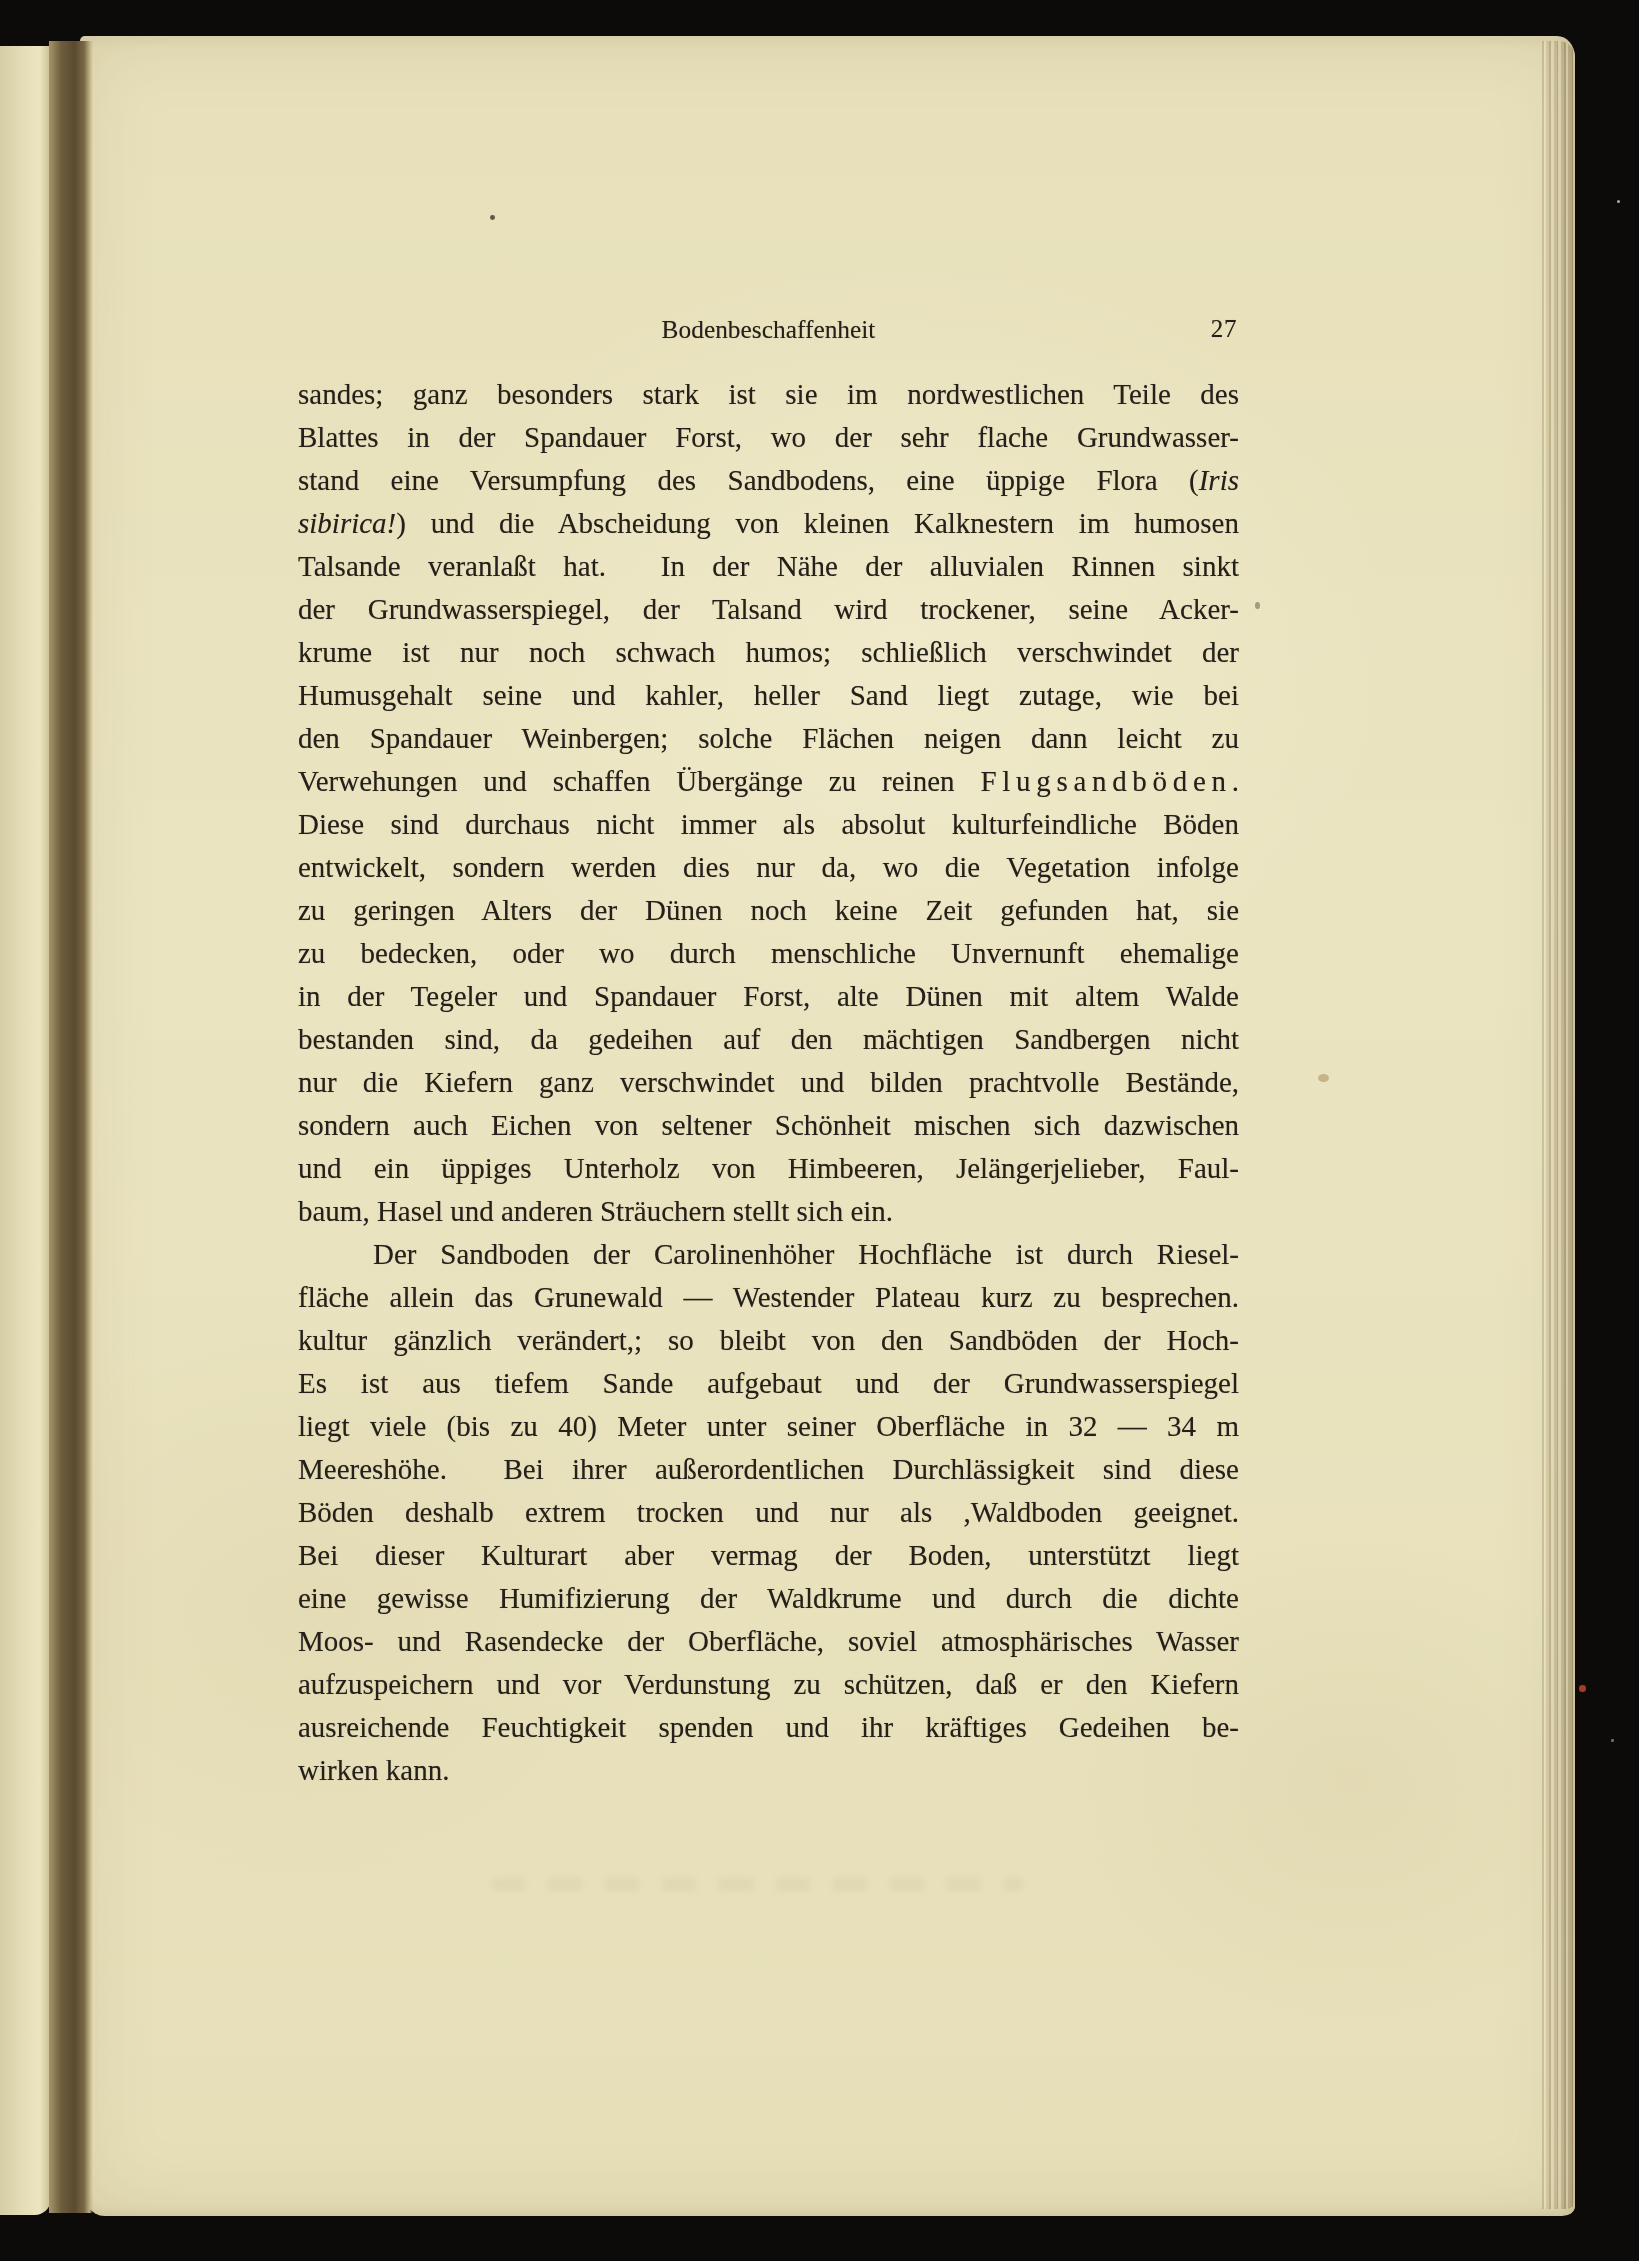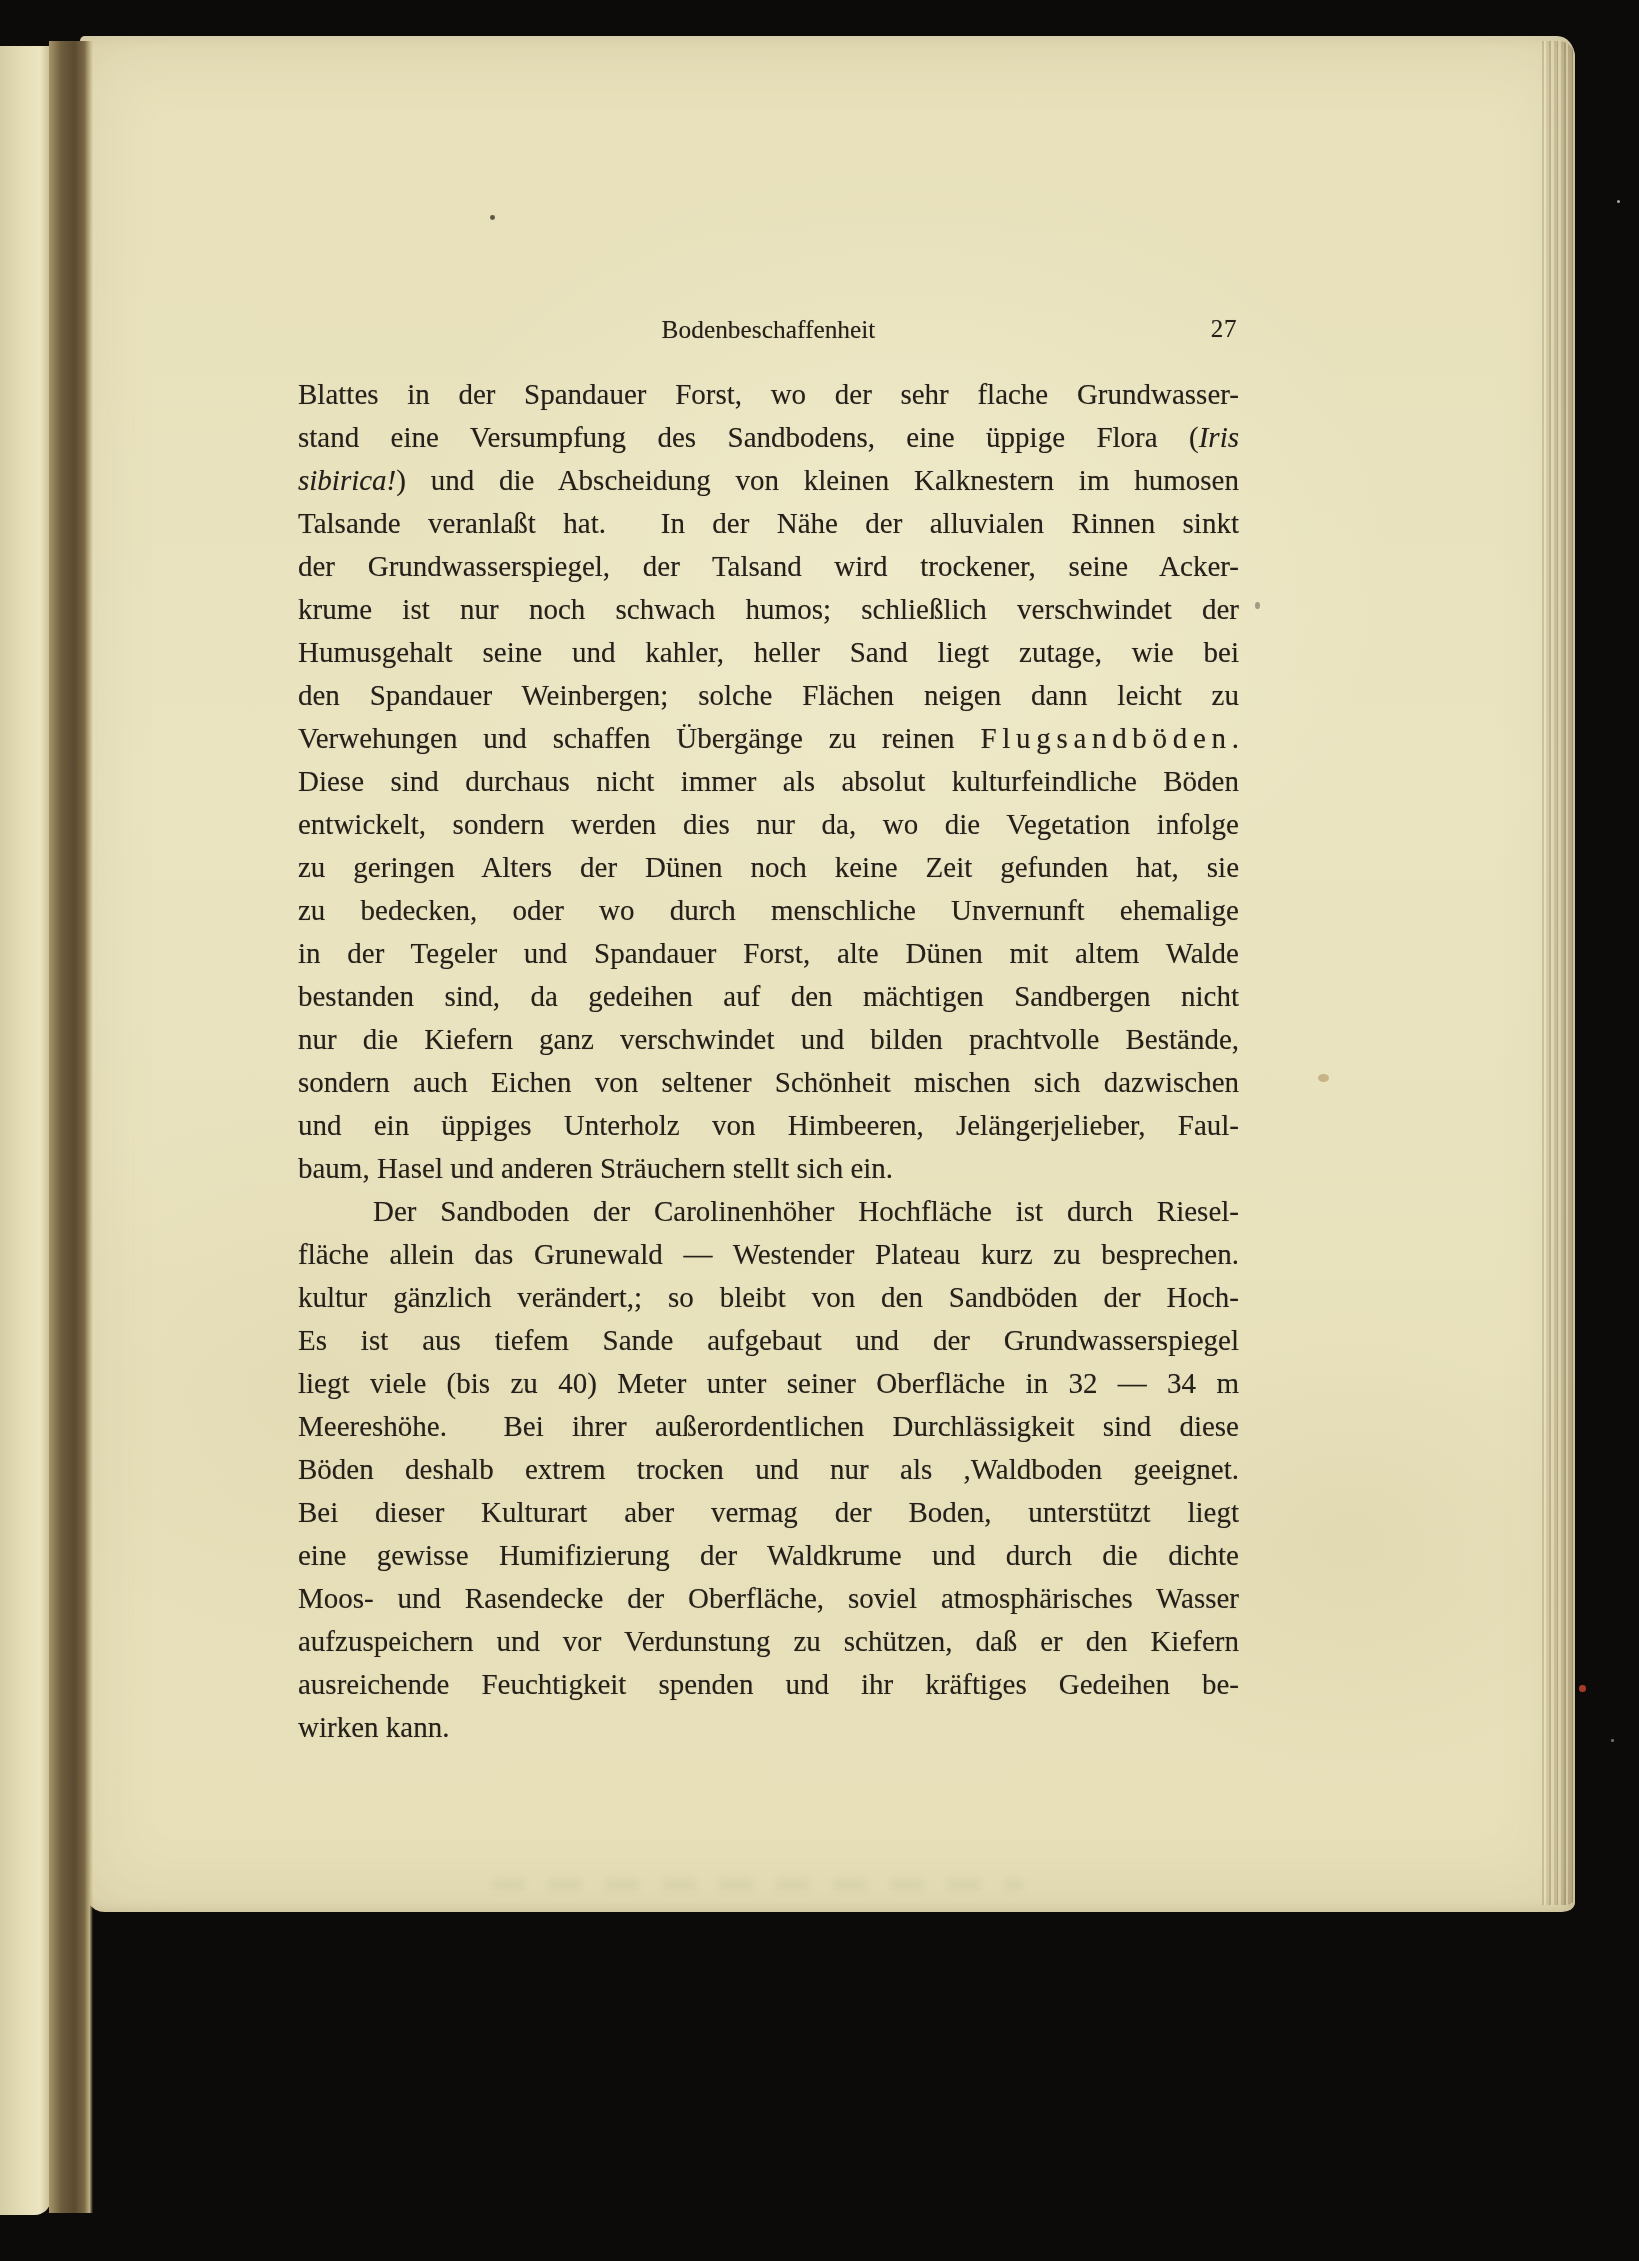--- a/index.html
+++ b/index.html
@@ -12,21 +12,21 @@
   .left-edge{
     position:absolute;left:0;top:46px;width:51px;height:2169px;
     background:linear-gradient(90deg,#d5cda6 0%,#e4ddb6 45%,#ece5c1 78%,#cdc298 96%,#a8996e 100%);
     border-radius:0 0 16.4px 0;
   }
   .gutter{
     position:absolute;left:49px;top:41px;width:44px;height:2172px;z-index:3;
     background:linear-gradient(90deg,#a5946a 0%,#6e5d3d 28%,#5a4a30 58%,#7a6845 80%,#bcae82 92%,rgba(233,226,189,0) 100%);
   }
   .page{
-    position:absolute;left:80px;top:36px;width:1495px;height:1876px;z-index:2;
+    position:absolute;left:80px;top:36px;width:1495px;height:2180px;z-index:2;
     background:
       radial-gradient(ellipse 738px 574px at 55% 28%, rgba(255,252,230,.28), transparent 70%),
       radial-gradient(ellipse 426px 344px at 85% 80%, rgba(180,160,110,.10), transparent 70%),
       radial-gradient(ellipse 508px 426px at 15% 72%, rgba(190,170,120,.10), transparent 70%),
       linear-gradient(180deg,#e7e0ba 0%,#eae4c1 40%,#e6dfb8 100%);
     box-shadow: inset 0 0 74px rgba(140,115,70,.18), inset -3.3px 0 11.5px rgba(120,95,55,.22), inset 0 2.5px 4.9px rgba(255,253,235,.30);
     border-radius:4.9px 18px 13px 24.6px / 4.9px 21px 9.8px 33px;
   }
   .edge-stack{
     position:absolute;right:0;top:4.9px;bottom:6.6px;width:33px;
@@ -77,20 +77,21 @@
 <div class="gutter"></div>
 
 <div class="page">
 
   <div class="header">
     <span>Bodenbeschaffenheit</span>
     <span class="pageno">27</span>
   </div>
 
   <div class="body-text">
+      <div class="line"><span>sandes; ganz besonders stark ist sie im nordwestlichen Teile des</span></div>
       <div class="line"><span>Blattes in der Spandauer Forst, wo der sehr flache Grundwasser-</span></div>
       <div class="line"><span>stand eine Versumpfung des Sandbodens, eine üppige Flora (</span><span class="it">Iris</span></div>
       <div class="line"><span class="it">sibirica!</span><span>) und die Abscheidung von kleinen Kalknestern im humosen</span></div>
       <div class="line"><span>Talsande veranlaßt hat.  In der Nähe der alluvialen Rinnen sinkt</span></div>
       <div class="line"><span>der Grundwasserspiegel, der Talsand wird trockener, seine Acker-</span></div>
       <div class="line"><span>krume ist nur noch schwach humos; schließlich verschwindet der</span></div>
       <div class="line"><span>Humusgehalt seine und kahler, heller Sand liegt zutage, wie bei</span></div>
       <div class="line"><span>den Spandauer Weinbergen; solche Flächen neigen dann leicht zu</span></div>
       <div class="line"><span>Verwehungen und schaffen Übergänge zu reinen </span><span class="sperr">Flugsandböden</span><span>.</span></div>
       <div class="line"><span>Diese sind durchaus nicht immer als absolut kulturfeindliche Böden</span></div>

